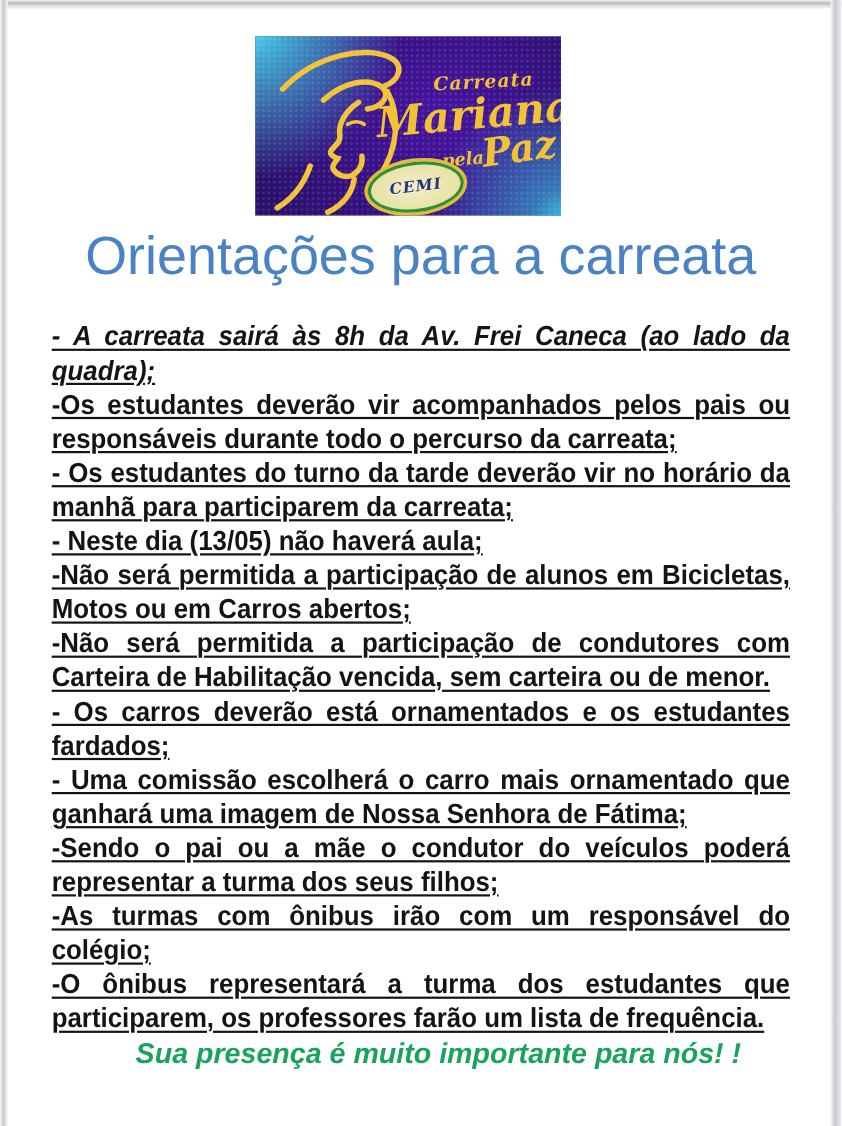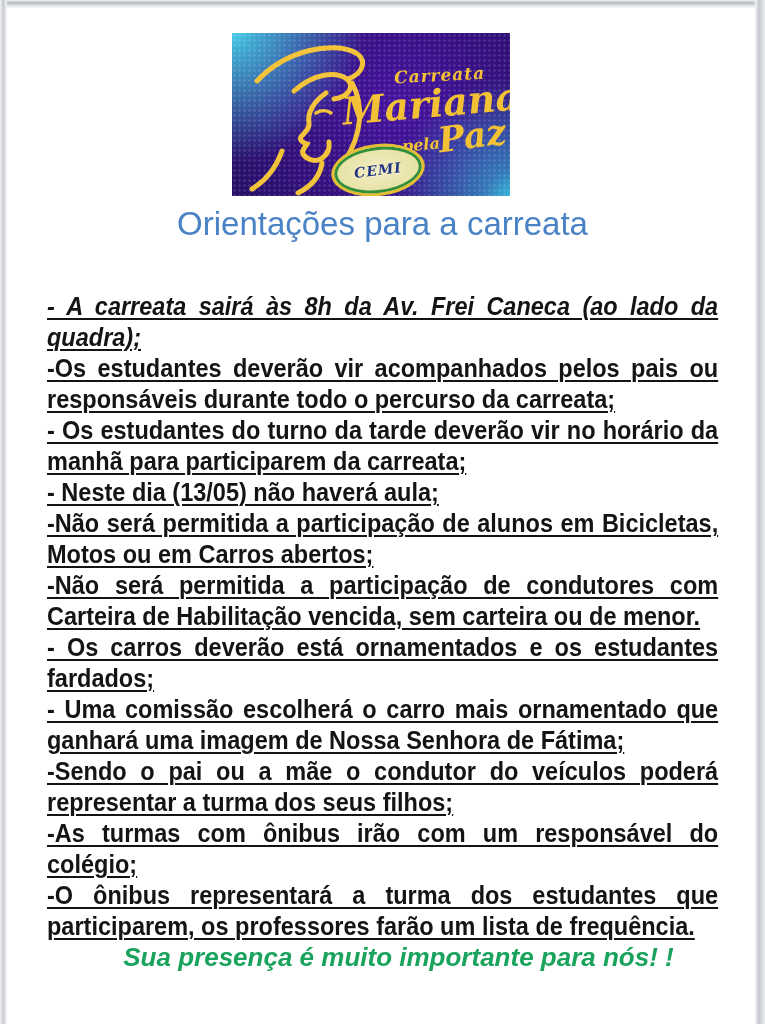--- a/index.html
+++ b/index.html
@@ -76,21 +76,21 @@
     text-shadow: 0 1px 0 #f7f3d2;
   }
 
   
   .title {
     position: absolute;
     top: 205px; left: 0; width: 100%;
     margin: 0;
     text-align: center;
     font-family: "Liberation Sans", sans-serif;
-    font-size: 33px;
+    font-size: 49px;
     font-weight: normal;
     color: var(--title-blue);
   }
 
   
   .instructions {
     position: absolute;
     left: 47px; top: 291px;
     width: 714px;
     transform: scaleX(0.94);

